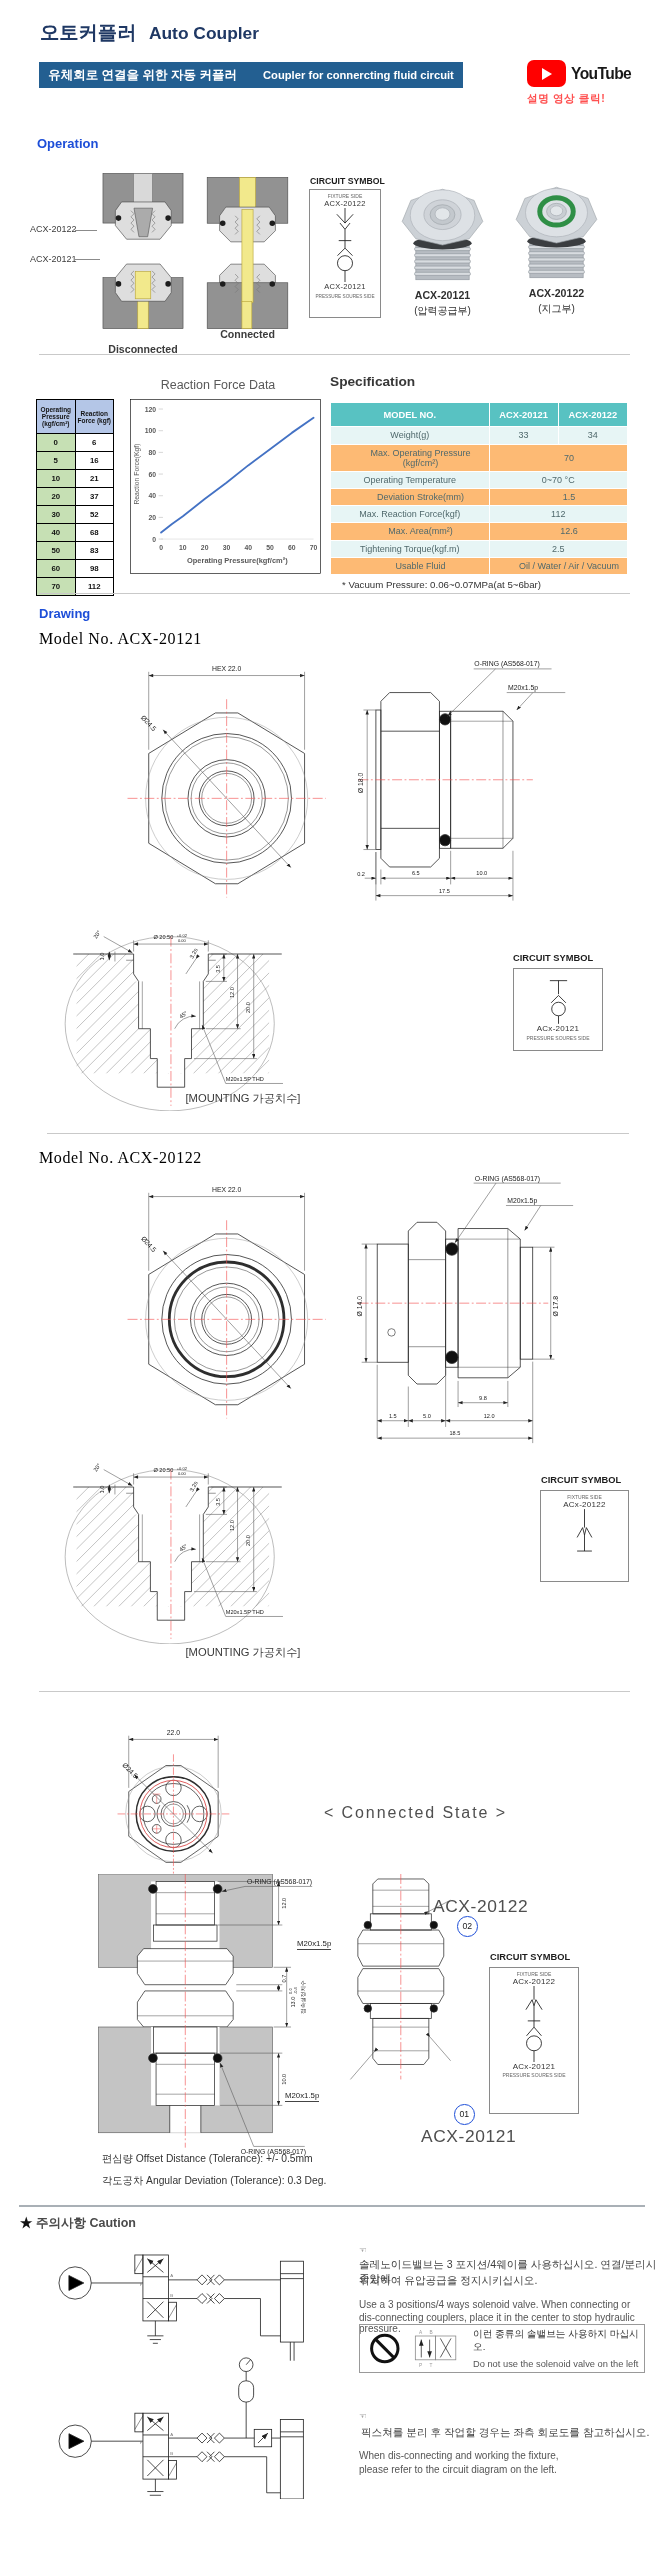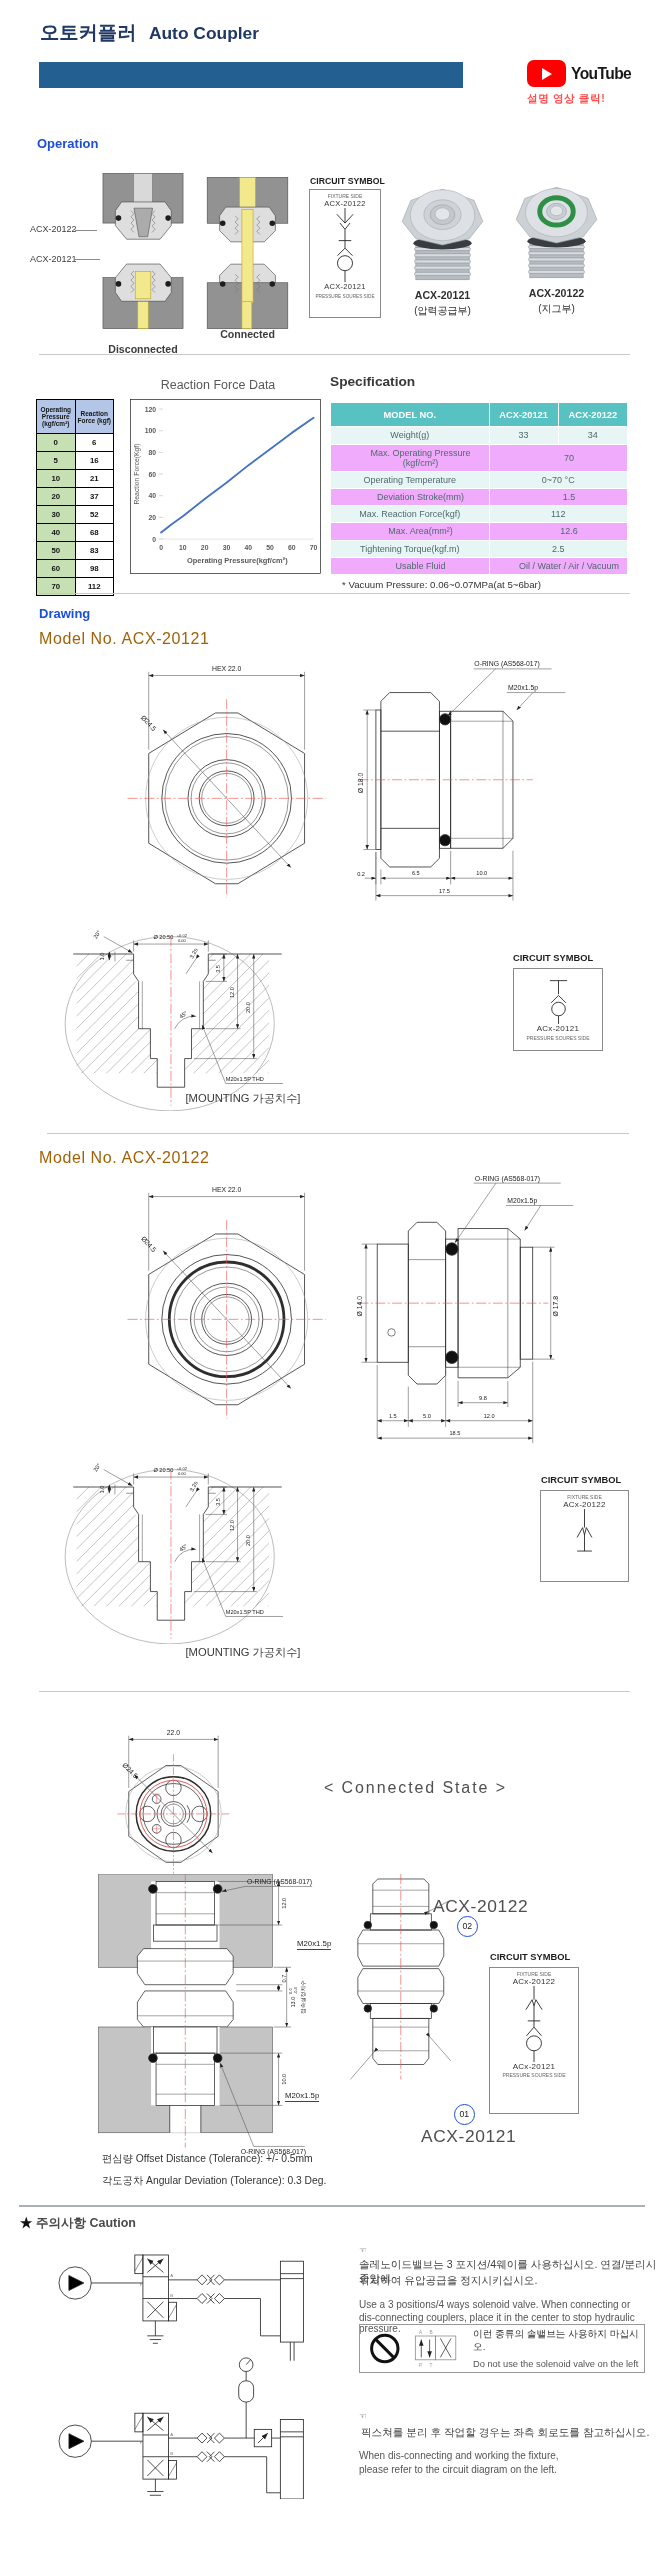--- a/index.html
+++ b/index.html
@@ -3,21 +3,21 @@
 <meta charset="utf-8">
 <style>
   html,body{margin:0;padding:0;background:#fff;font-family:"Liberation Sans",sans-serif;}
   #page{position:relative;width:662px;height:2576px;background:#fff;overflow:hidden;}
   .abs{position:absolute;}
   .hline{position:absolute;background:#c9c9c9;height:0.6px;}
   
   .title-row{position:absolute;left:40px;top:18.7px;display:flex;align-items:baseline;gap:12.5px;}
   .title-ko{font-size:19.3px;font-weight:bold;color:#1f3864;}
   .title-en{font-size:17.4px;font-weight:bold;color:#1f3864;}
-  .banner{position:absolute;background:#235f91;color:#fff;display:flex;align-items:center;justify-content:center;gap:26px;flex-direction:column;}
+  .banner{position:absolute;background:#235f91;color:#fff;display:flex;align-items:center;justify-content:center;gap:26px;}
   .b-ko{font-size:12.5px;font-weight:bold;}
   .b-en{font-size:11.2px;font-weight:bold;}
   .yt-badge{position:absolute;left:527px;top:60px;display:flex;align-items:center;gap:5px;cursor:pointer;}
   .yt-rect{width:39px;height:27px;background:#ff0000;border-radius:6.9px;position:relative;}
   .yt-rect:after{content:"";position:absolute;left:15px;top:7.5px;border-left:10px solid #fff;border-top:6.2px solid transparent;border-bottom:6.2px solid transparent;}
   .yt-word{font-size:15.6px;font-weight:800;color:#181818;letter-spacing:-0.6px;}
   .yt-cap{position:absolute;left:527px;top:92px;font-size:10.6px;font-weight:bold;color:#ff5050;letter-spacing:0.6px;cursor:pointer;}
   .sec-h{position:absolute;font-size:13px;font-weight:bold;color:#1d4ed8;}
   .small-lbl{position:absolute;font-size:9px;color:#3d3d3d;}
   .cap{position:absolute;font-size:10.6px;font-weight:bold;color:#3c3c3c;text-align:center;}
@@ -32,29 +32,29 @@
   .rtable th{background:#b4c6e7;border:1px solid #000;font-size:6.5px;font-weight:bold;color:#141414;height:32px;padding:0.6px;}
   .rtable td{border:1px solid #000;text-align:center;font-size:7.8px;font-weight:bold;color:#111;height:15px;}
   .rtable td.c1{background:#c6e0b4;}
   .chart-title{position:absolute;left:115px;top:378px;width:206px;text-align:center;font-size:12.5px;color:#595959;}
   
   .spec-h{position:absolute;left:330px;top:374px;font-size:13.7px;font-weight:bold;color:#383838;}
   .stable{position:absolute;left:330px;top:402px;width:298px;border-collapse:separate;border-spacing:1.2px;}
   .stable th{background:#58c2c2;color:#fff;font-size:9.3px;font-weight:bold;height:21px;padding:1.2px;}
   .stable td{font-size:9px;color:#50696c;text-align:center;padding:3.1px 2.5px;}
   .stable tr.r0 td{background:#e7f5f5;}
-  .stable tr.r1 td{background:#f0abfc;padding-left:24px;}
+  .stable tr.r1 td{background:#fdba74;padding-left:24px;}
   .stable td.lbl{width:131px;}
   .spec-note{position:absolute;left:342px;top:579px;font-size:9.7px;color:#333;}
-  .model-h{position:absolute;font-size:16px;color:#a16207;letter-spacing:0.6px;}
+  .model-h{position:absolute;font-size:16px;color:#000000;letter-spacing:0.6px;font-family:Liberation Serif, serif;}
   .mount-cap{position:absolute;width:174px;text-align:center;font-size:11.2px;color:#3a3a3a;}
   .leader-lbl{position:absolute;font-size:7.8px;color:#222;border-bottom:0.6px solid #444;padding-bottom:0.6px;}
   .big-lbl{position:absolute;font-size:17.4px;color:#4f4f4f;letter-spacing:0.6px;}
   .balloon{position:absolute;width:18.7px;height:18.7px;border:1px solid #1d4ed8;border-radius:50%;background:#fff;text-align:center;line-height:18.7px;font-size:8.7px;color:#222;}
-  .conn-title{position:absolute;font-size:16px;color:#4f4f4f;letter-spacing:1.9px;}
+  .conn-title{position:absolute;font-size:16px;color:#4f4f4f;letter-spacing:1.9px;margin-top:25px;}
   .note-txt{position:absolute;font-size:10.3px;color:#333;}
   .thick-line{position:absolute;background:#a9b0b6;height:1.9px;}
   .caution-title{position:absolute;left:20px;top:2215px;font-size:12.5px;color:#4a4a4a;font-weight:bold;}
   .caution-title .star{color:#111;}
   .hand{position:absolute;font-size:8.7px;color:#555;}
   .ca-ko{position:absolute;font-size:10.6px;color:#3f3f3f;}
   .ca-en{position:absolute;font-size:10px;color:#555;}
   .warnbox{position:absolute;left:359px;top:2324px;width:284px;height:47px;border:1.2px solid #999;display:flex;align-items:center;gap:6.2px;}
   .warn-texts{display:flex;flex-direction:column;gap:5px;}
   .warn-ko{font-size:9.7px;color:#333;}

